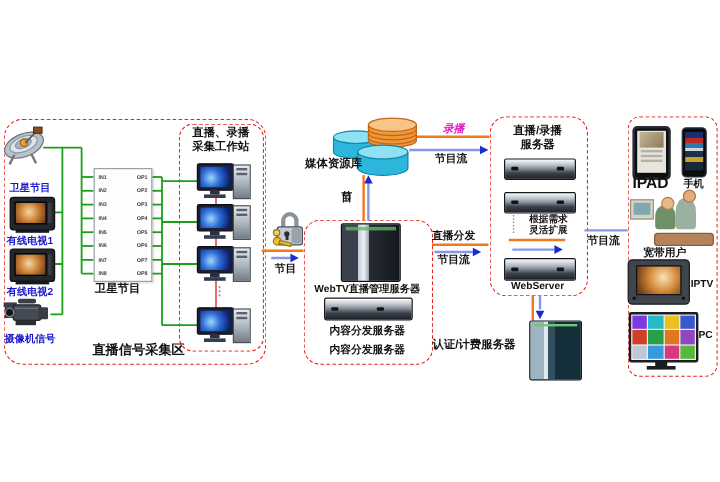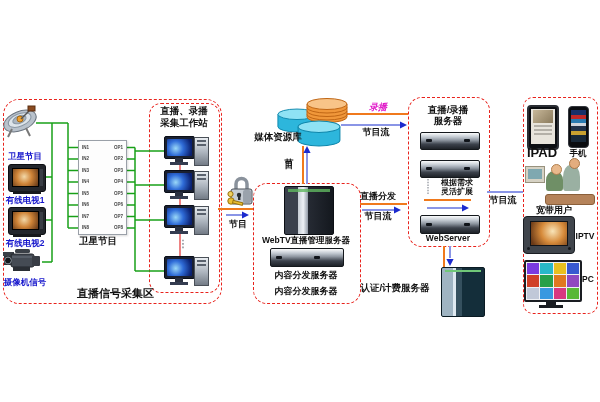--- a/index.html
+++ b/index.html
@@ -14,21 +14,21 @@
   .rbox.livesrv{ left:408px; top:97px;  width:80px;  height:148px; border-radius:14px; }
   .rbox.users  { left:523px; top:97px;  width:73px;  height:215px; border-radius:10px; }
 
   .wires { position:absolute; left:0; top:0; z-index:2; }
 
   
   .lbl { position:absolute; z-index:4; font-weight:bold; color:#111; text-align:center;
          font-size:9px; line-height:10px; white-space:nowrap; }
   .lbl.blue { color:#1616cc; font-size:8.5px; }
   .lbl.mag  { color:#e018c8;font-style:italic; }
-  .lbl.big  { font-size:11px; }
+  .lbl.big  { font-size:11px;font-family:Liberation Mono, monospace; }
   .lbl.vert { writing-mode:vertical-rl; letter-spacing:3px; }
   .lbl.sm   { font-size:8px; line-height:8.5px; }
 
   .icon { position:absolute; z-index:3; }
 
   
   .matrix { position:absolute; left:78px; top:140px; width:47px; height:93px; z-index:3;
             background:#fdfdfd; border:1px solid #9aa0a8; box-shadow:1px 1px 2px rgba(0,0,0,.15); }
   .pcol { position:absolute; top:4px; bottom:4px; display:flex; flex-direction:column;
           justify-content:space-between; font-size:4.5px; color:#444; font-weight:bold; }

